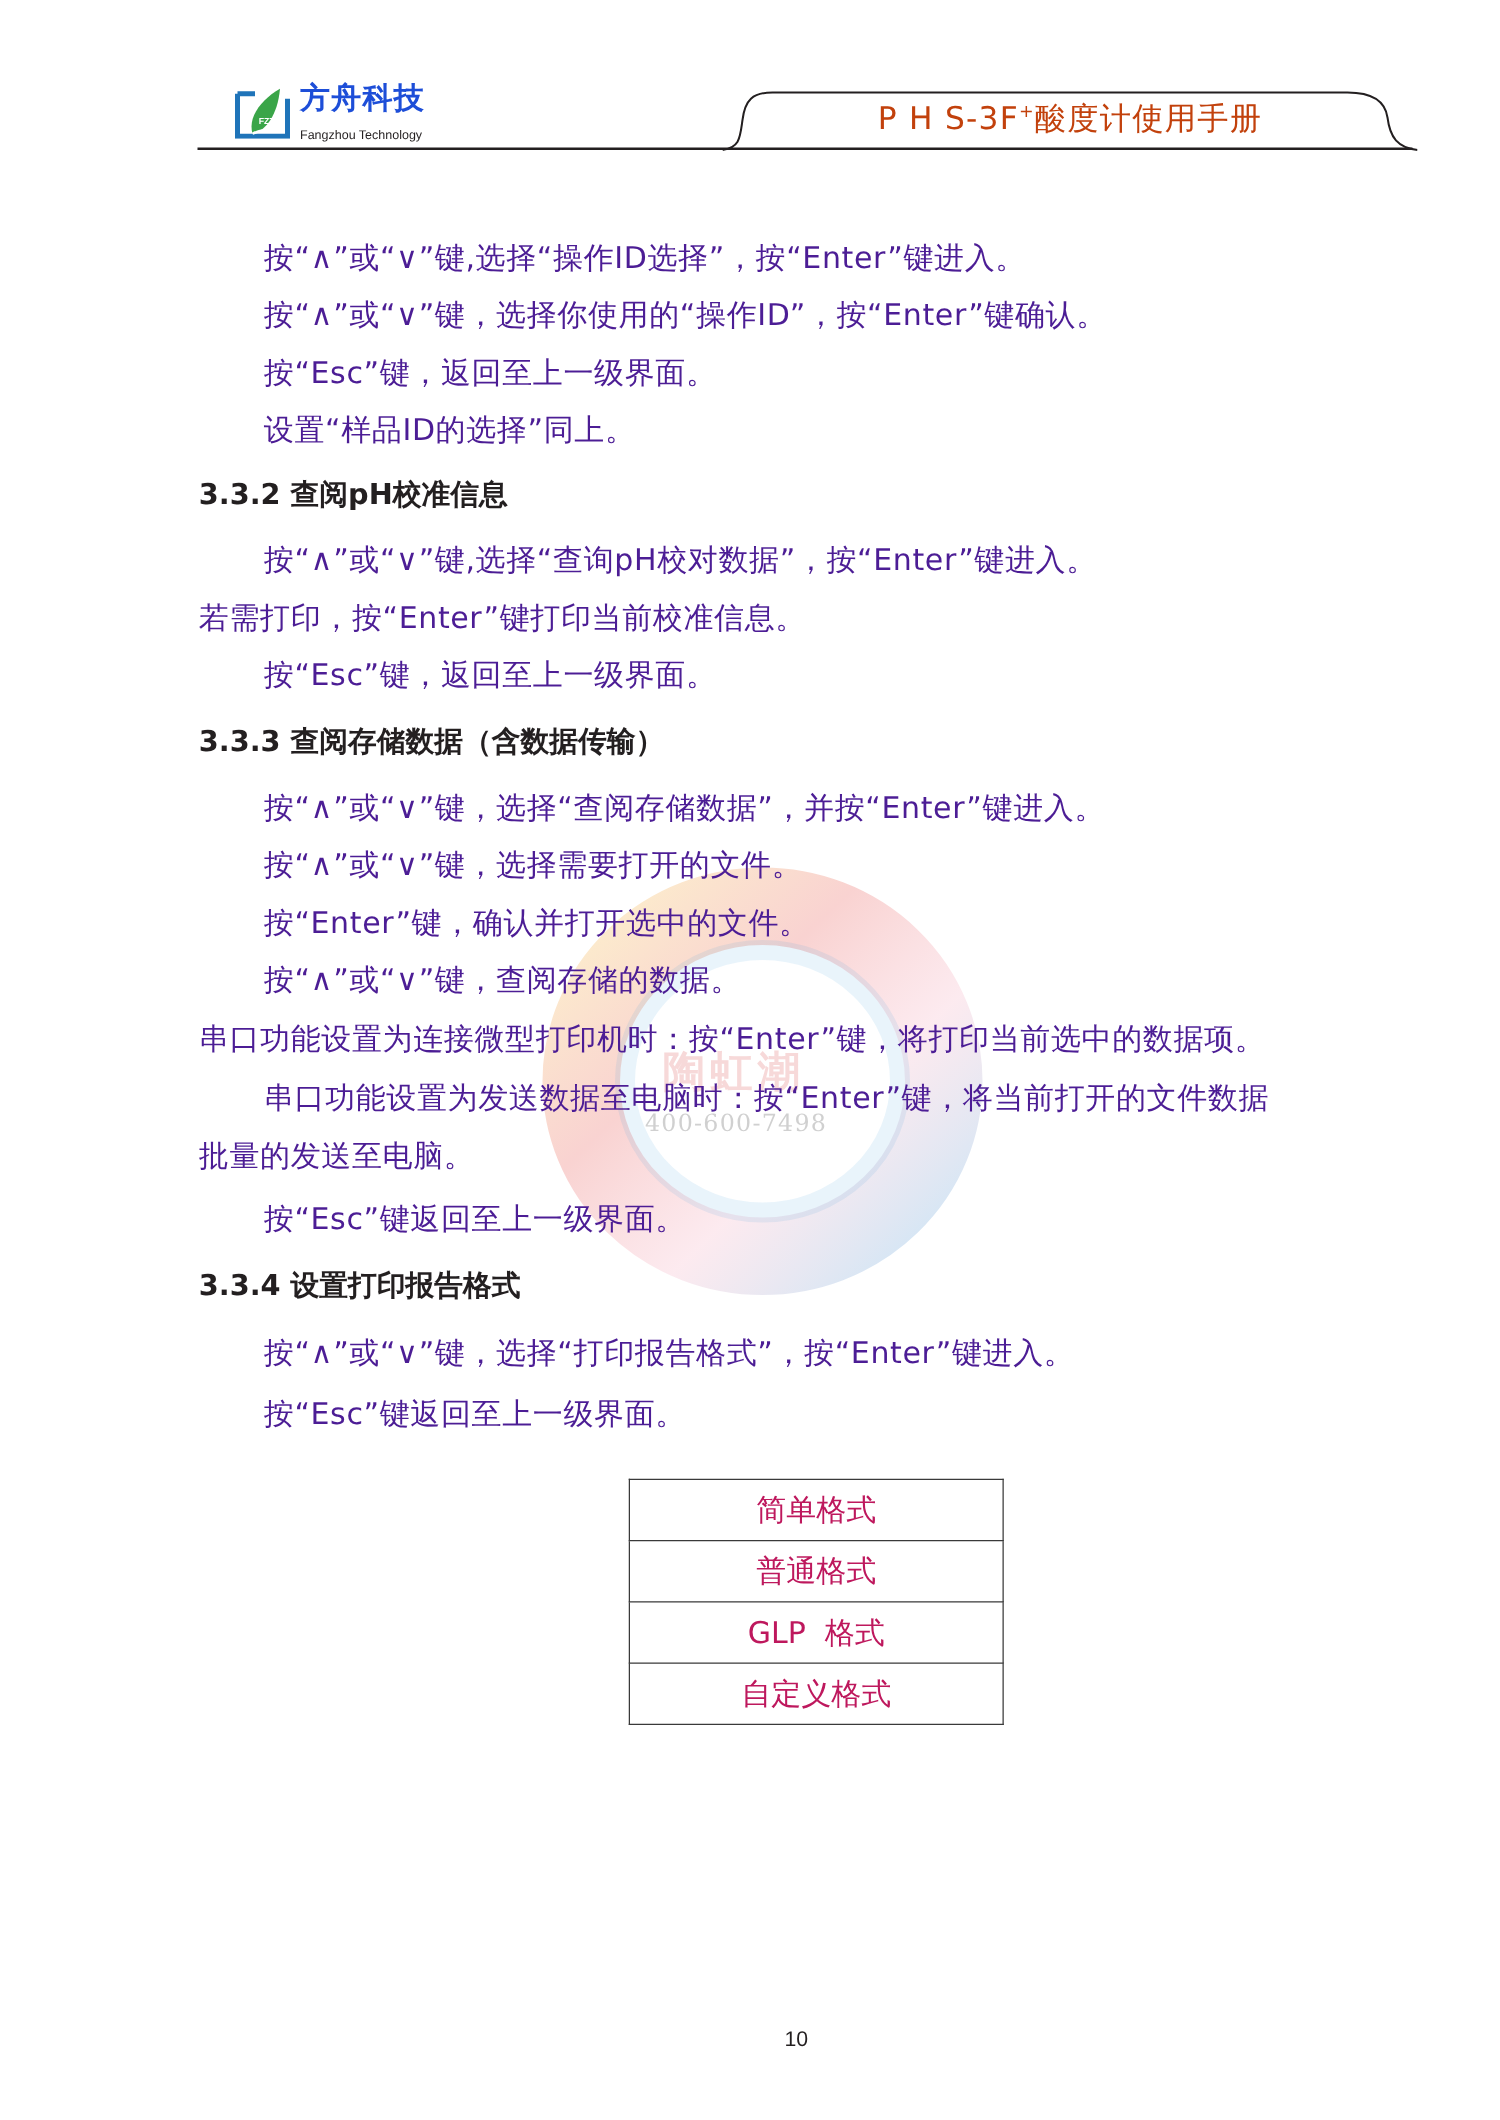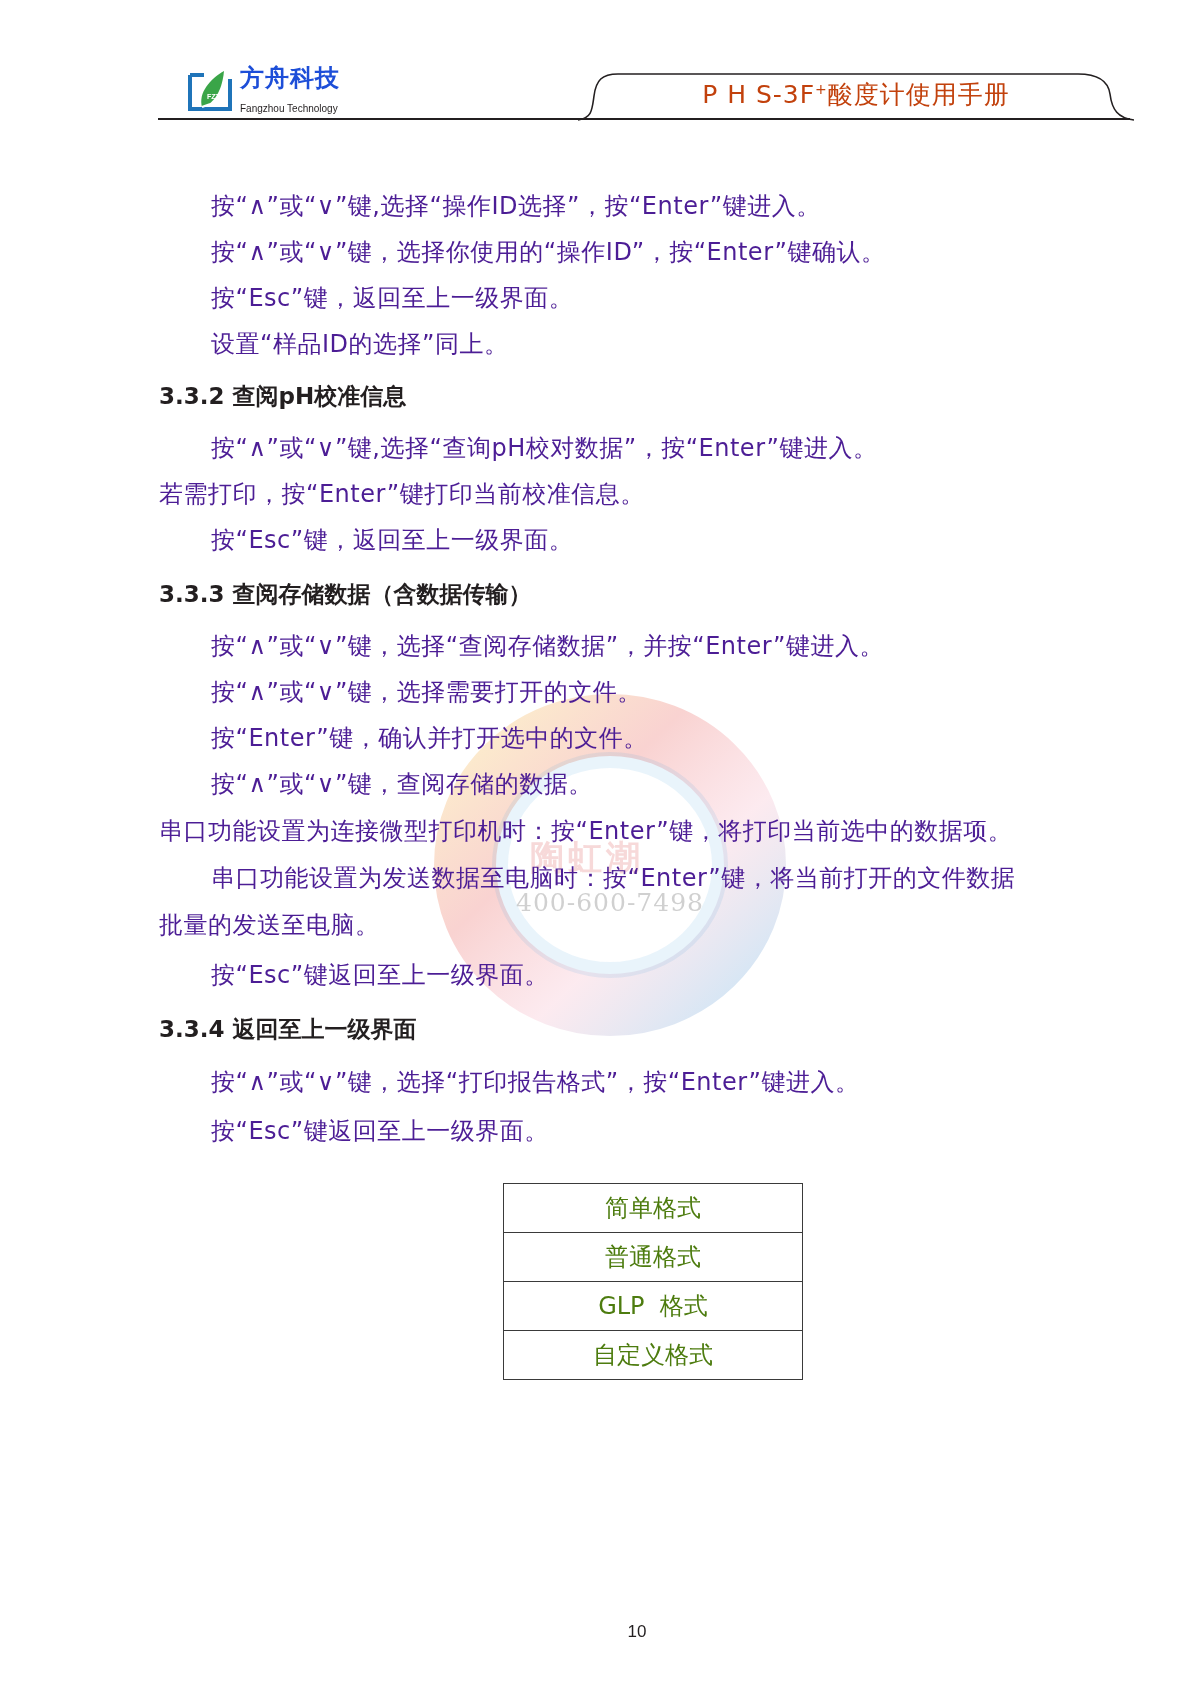--- a/index.html
+++ b/index.html
@@ -95,21 +95,21 @@
       top: 690px;
       width: 380px;
       height: 360px;
       pointer-events: none;
     }
     .wm-phone {
       position: absolute;
       left: 96px;
       top: 198px;
       font-family: "DejaVu Serif", serif;
-      font-size: 25px;
+      font-size: 19px;
       color: rgba(150,150,150,0.45);
       letter-spacing: 1px;
     }
     .wm-cn {
       position: absolute;
       left: 110px;
       top: 145px;
       font-family: "DejaVu Serif", serif;
       font-size: 34px;
       font-weight: bold;
@@ -148,21 +148,21 @@
       top: 1183px;
       width: 300px;
       border-collapse: collapse;
     }
     .format-table td {
       border: 1.5px solid #3a3a3a;
       height: 48px;
       padding: 0;
       text-align: center;
       font-size: 24px;
-      color: #4d7c0f;
+      color: #be185d;
     }
     .page-number {
       position: absolute;
       left: 0;
       top: 1622px;
       width: 1274px;
       text-align: center;
       font-family: "Liberation Sans", sans-serif;
       font-size: 17px;
       color: #231f20;
@@ -228,21 +228,21 @@
   <div class="heading" style="top:579px">3.3.3 查阅存储数据（含数据传输）</div>
   <div class="line indent" style="top:631px">按“∧”或“∨”键，选择“查阅存储数据”，并按“Enter”键进入。</div>
   <div class="line indent" style="top:677px">按“∧”或“∨”键，选择需要打开的文件。</div>
   <div class="line indent" style="top:723px">按“Enter”键，确认并打开选中的文件。</div>
   <div class="line indent" style="top:769px">按“∧”或“∨”键，查阅存储的数据。</div>
   <div class="line flush" style="top:816px">串口功能设置为连接微型打印机时：按“Enter”键，将打印当前选中的数据项。</div>
   <div class="line indent" style="top:863px">串口功能设置为发送数据至电脑时：按“Enter”键，将当前打开的文件数据</div>
   <div class="line flush" style="top:910px">批量的发送至电脑。</div>
   <div class="line indent" style="top:960px">按“Esc”键返回至上一级界面。</div>
 
-  <div class="heading" style="top:1014px">3.3.4 返回至上一级界面</div>
+  <div class="heading" style="top:1014px">3.3.4 设置打印报告格式</div>
   <div class="line indent" style="top:1067px">按“∧”或“∨”键，选择“打印报告格式”，按“Enter”键进入。</div>
   <div class="line indent" style="top:1116px">按“Esc”键返回至上一级界面。</div>
 
   <table class="format-table">
     <tbody>
         <tr>
           <td>简单格式</td>
         </tr>
     <tr>
           <td>普通格式</td>

